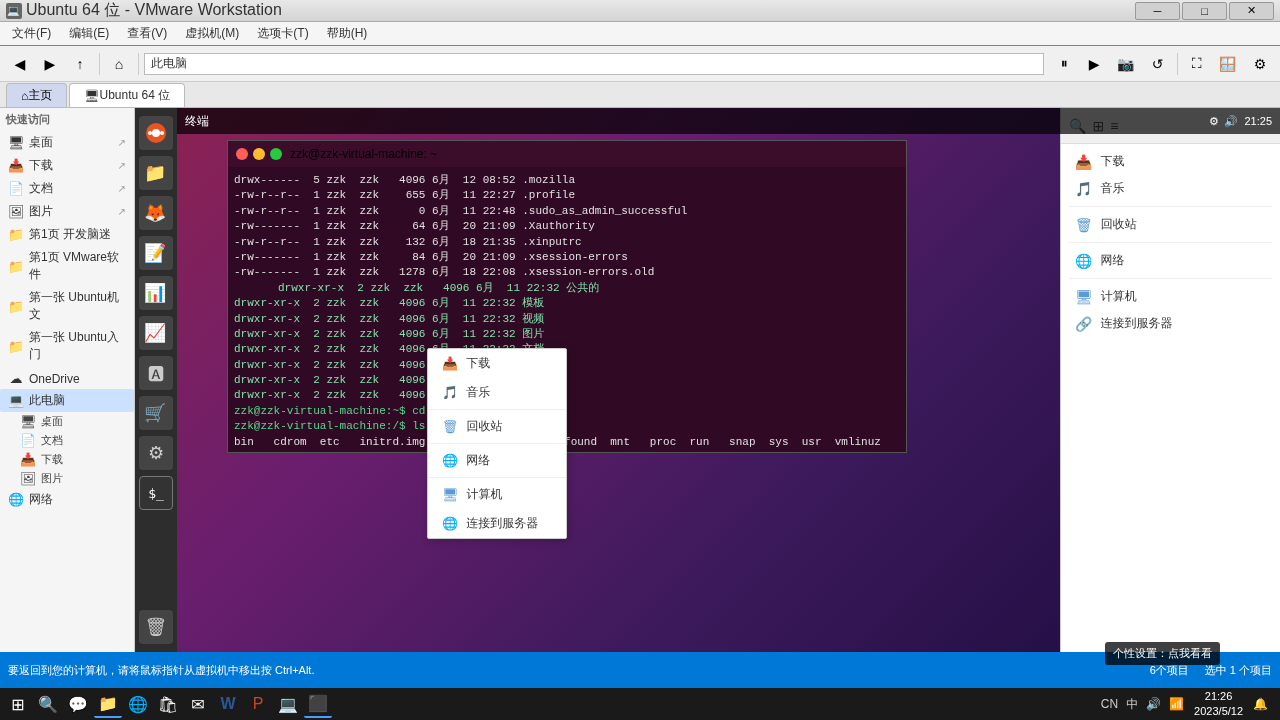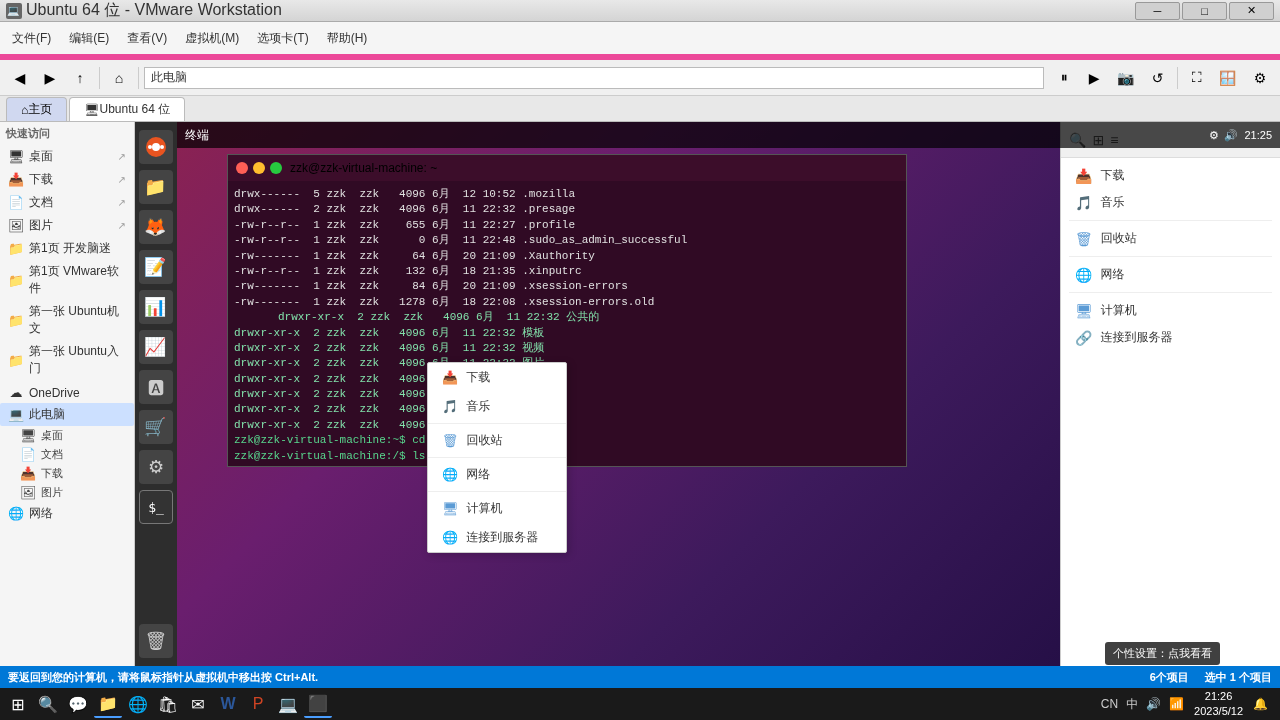--- a/index.html
+++ b/index.html
@@ -61,23 +61,23 @@
       background: #d0d0d0;
       border: 1px solid #999;
       border-radius: 2px;
       cursor: pointer;
       display: flex; align-items: center; justify-content: center;
       font-size: 11px;
     }
 
     
     #menu-bar {
-      height: 38px;
+      height: 24px;
       background: #f5f5f5;
-      border-bottom: 6px solid #ec4899;
+      border-bottom: 1px solid #ec4899;
       display: flex;
       align-items: center;
       padding: 0 4px;
       gap: 2px;
     }
     .menu-item {
       padding: 2px 8px;
       font-size: 12px;
       color: #333;
       cursor: pointer;
@@ -390,28 +390,27 @@
     #taskbar-clock {
       font-size: 11px; color: white;
       text-align: center;
       line-height: 1.4;
       cursor: pointer;
       padding: 0 4px;
     }
 
     
     #status-bar {
-      height: 22px;
+      height: 36px;
       background: #0078d7;
       display: flex;
       align-items: center;
       padding: 0 8px;
       font-size: 11px;
       color: white;
-      font-weight: bold;
     }
 
     
     #tooltip {
       position: absolute;
       right: 60px;
       bottom: 55px;
       background: rgba(0,0,0,0.75);
       color: white;
       padding: 4px 8px;
@@ -622,22 +621,21 @@
           <div id="terminal-titlebar">
             <div style="display:flex;gap:5px;">
               <div class="vm-dot vm-dot-red"></div>
               <div class="vm-dot vm-dot-yellow"></div>
               <div class="vm-dot vm-dot-green"></div>
             </div>
             <div id="terminal-title-text">zzk@zzk-virtual-machine: ~</div>
             <div style="width:50px;"></div>
           </div>
           <div id="terminal-body">
-            <span class="term-line"><span>drwx------  5 zzk  zzk   4096 6月  12 10:52 .mozilla</span></span>
-            <span class="term-line"><span>drwx------  2 zzk  zzk   4096 6月  11 22:32 .presage</span></span>
+            <span class="term-line"><span>drwx------  5 zzk  zzk   4096 6月  12 08:52 .mozilla</span></span>
             <span class="term-line"><span>-rw-r--r--  1 zzk  zzk    655 6月  11 22:27 .profile</span></span>
             <span class="term-line"><span>-rw-r--r--  1 zzk  zzk      0 6月  11 22:48 .sudo_as_admin_successful</span></span>
             <span class="term-line"><span>-rw-------  1 zzk  zzk     64 6月  20 21:09 .Xauthority</span></span>
             <span class="term-line"><span>-rw-r--r--  1 zzk  zzk    132 6月  18 21:35 .xinputrc</span></span>
             <span class="term-line"><span>-rw-------  1 zzk  zzk     84 6月  20 21:09 .xsession-errors</span></span>
             <span class="term-line"><span>-rw-------  1 zzk  zzk   1278 6月  18 22:08 .xsession-errors.old</span></span>
             <span class="term-line"><span style="color:#82e0aa;margin-left:44px;">drwxr-xr-x  2 zzk  zzk   4096 6月  11 22:32 公共的</span></span>
             <span class="term-line"><span style="color:#82e0aa;">drwxr-xr-x  2 zzk  zzk   4096 6月  11 22:32 模板</span></span>
             <span class="term-line"><span style="color:#82e0aa;">drwxr-xr-x  2 zzk  zzk   4096 6月  11 22:32 视频</span></span>
             <span class="term-line"><span style="color:#82e0aa;">drwxr-xr-x  2 zzk  zzk   4096 6月  11 22:32 图片</span></span>

